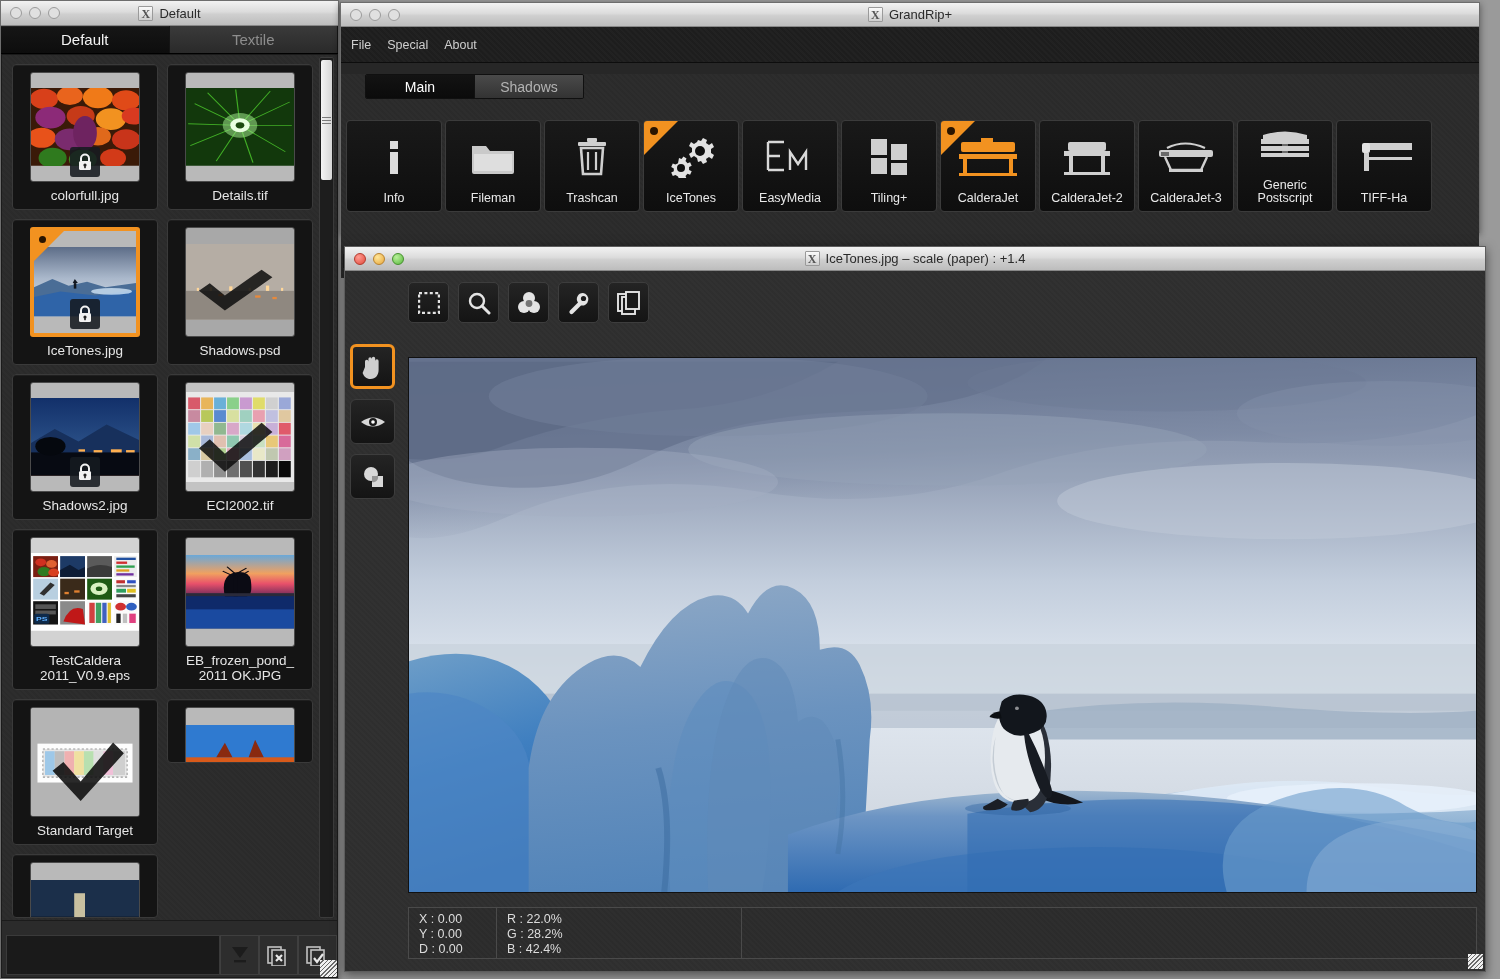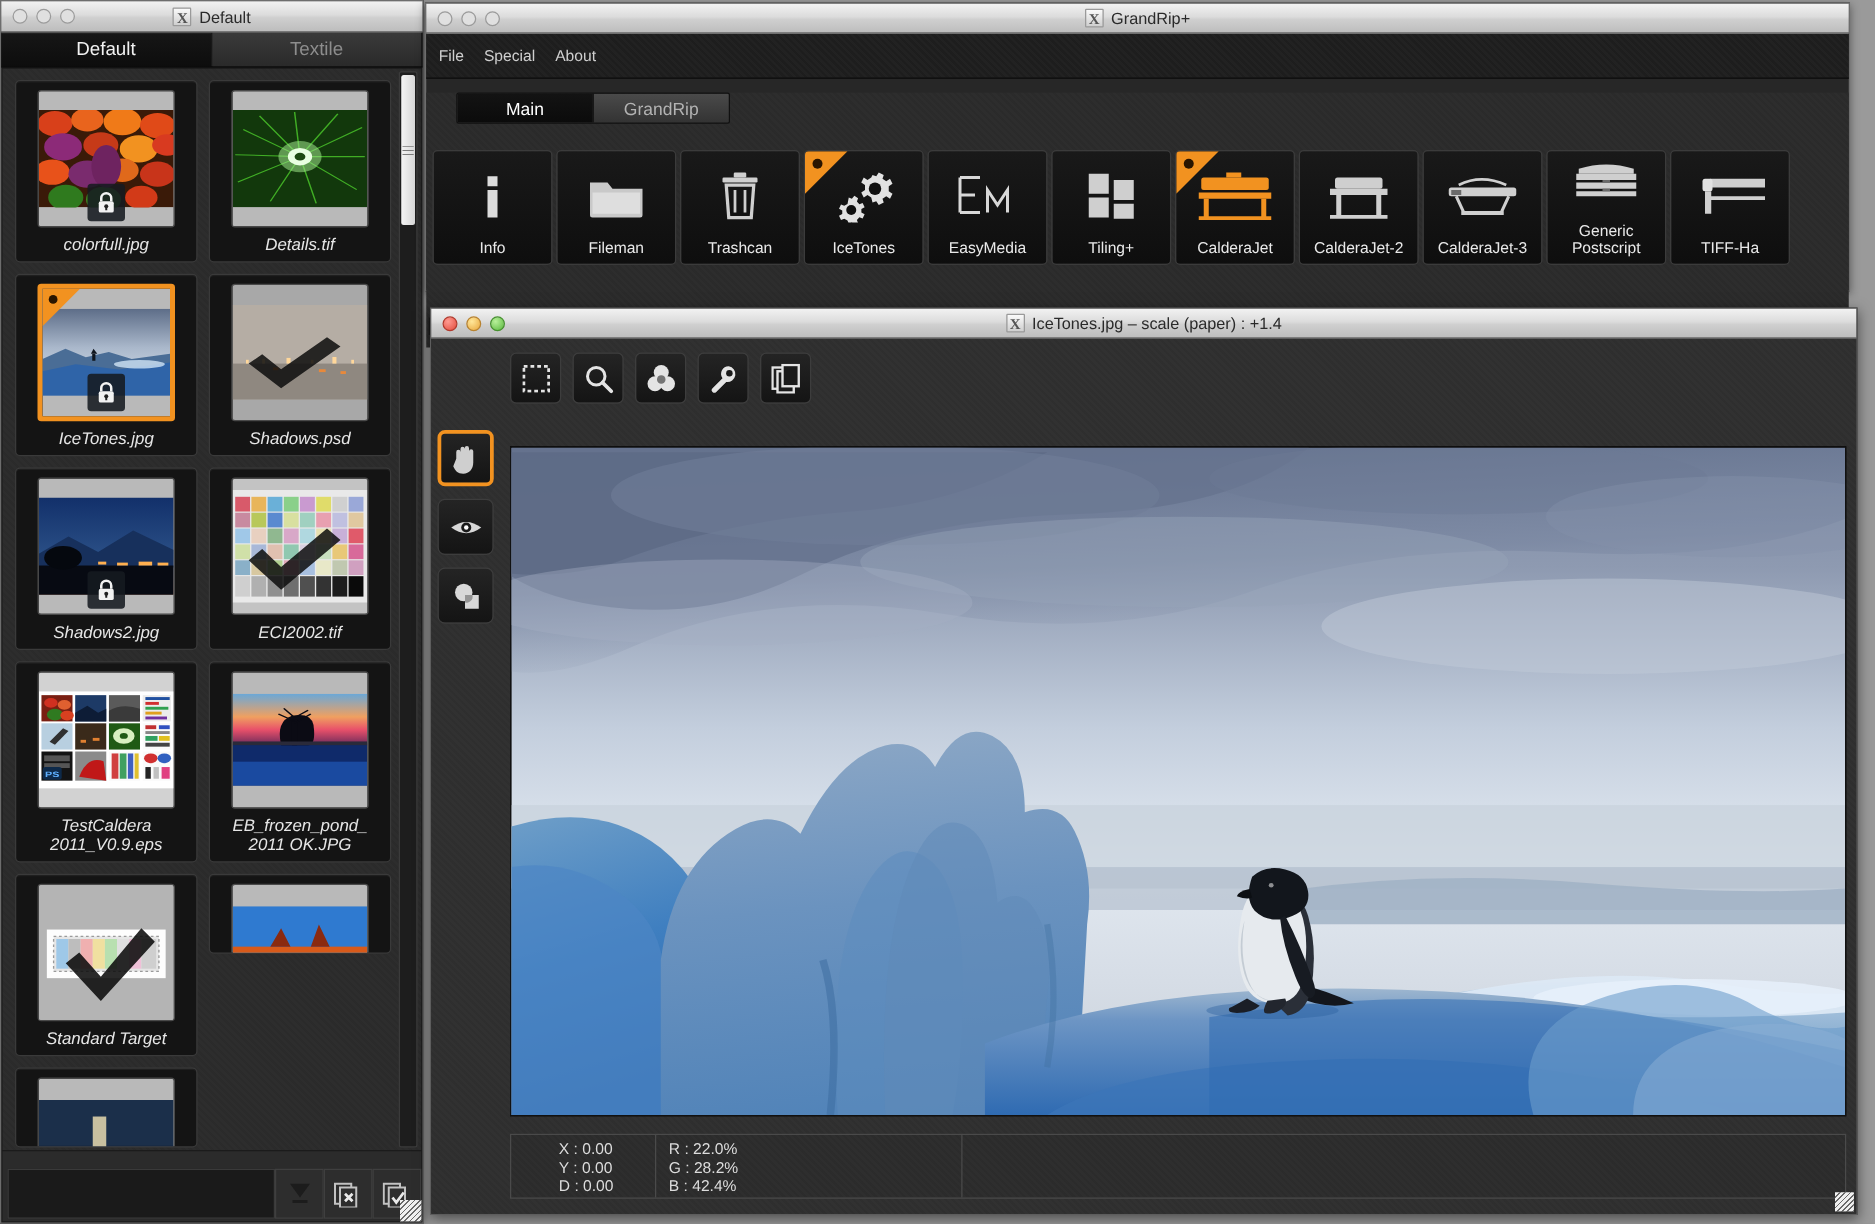--- a/index.html
+++ b/index.html
@@ -86,21 +86,21 @@
     position: absolute; left: 0; top: 0; width: 0; height: 0;
     border-top: 30px solid #f29220; border-right: 30px solid transparent; z-index: 5;
   }
   .corner-dot { position: absolute; left: 5px; top: 5px; width: 7px; height: 7px; border-radius: 50%; background: #2a1500; z-index: 6; }
   .lock {
     position: absolute; left: 50%; bottom: 4px; transform: translateX(-50%);
     width: 30px; height: 30px; border-radius: 3px;
     background: rgba(22,26,32,.88);
     display: flex; align-items: center; justify-content: center; z-index: 7;
   }
-  .tlabel { margin-top: 6px; font-size: 13.5px; color: #e6e6e6; line-height: 15px; font-style: italic; }
+  .tlabel { margin-top: 6px; font-size: 13.5px; color: #e6e6e6; line-height: 15px; }
 
   .browser-bottom {
     position: absolute; left: 1px; right: 1px; bottom: 1px; height: 56px;
     background: #2b2b2b; display: flex; align-items: flex-end;
   }
   .bb-strip { flex: 1; height: 40px; background: #1a1a1a; border: 1px solid #3a3a3a; margin: 0 0 2px 4px; }
   .bb-btn {
     width: 39px; height: 40px; margin-bottom: 2px;
     background: #2d2d2d; border: 1px solid #3f3f3f;
     display: flex; align-items: center; justify-content: center;
@@ -211,21 +211,20 @@
     position: absolute; left: 63px; top: 86px; right: 8px; bottom: 78px;
     border: 1px solid #111; overflow: hidden; background: #000;
   }
   .photo { position: absolute; inset: 0; }
 
   .statusbar {
     position: absolute; left: 63px; right: 8px; bottom: 12px; height: 52px;
     border: 1px solid #4a4a4a; background: #2c2c2c;
     background-image: repeating-linear-gradient(45deg, rgba(255,255,255,.012) 0 2px, rgba(0,0,0,.015) 2px 4px);
     display: flex;
-    padding-left: 28px;
   }
   .sb-col {
     padding: 4px 12px 0 10px; border-right: 1px solid #4a4a4a;
     font-size: 12.5px; color: #dcdcdc; line-height: 15px; white-space: pre;
   }
   .sb-col.wide { width: 245px; border-right: 1px solid #4a4a4a; }
   .sb-col.first { width: 88px; }
   .sb-fill { flex: 1; }
 
   .v-grip {
@@ -683,21 +682,21 @@
 
     <div class="menubar">
       <span>File</span>
       <span>Special</span>
       <span>About</span>
     </div>
 
     <div class="gr-body">
       <div class="modetabs">
         <div class="mtab active">Main</div>
-        <div class="mtab inactive">GrandRip</div>
+        <div class="mtab inactive">Shadows</div>
       </div>
 
       <div class="iconbar">
 
         <div class="gicon">
           <span class="glyph">
             <svg width="34" height="40" viewBox="0 0 34 40">
                 <rect x="13" y="4" width="8" height="8" fill="#dcdcdc"></rect>
                 <rect x="13" y="15" width="8" height="22" fill="#dcdcdc"></rect>
               </svg>

